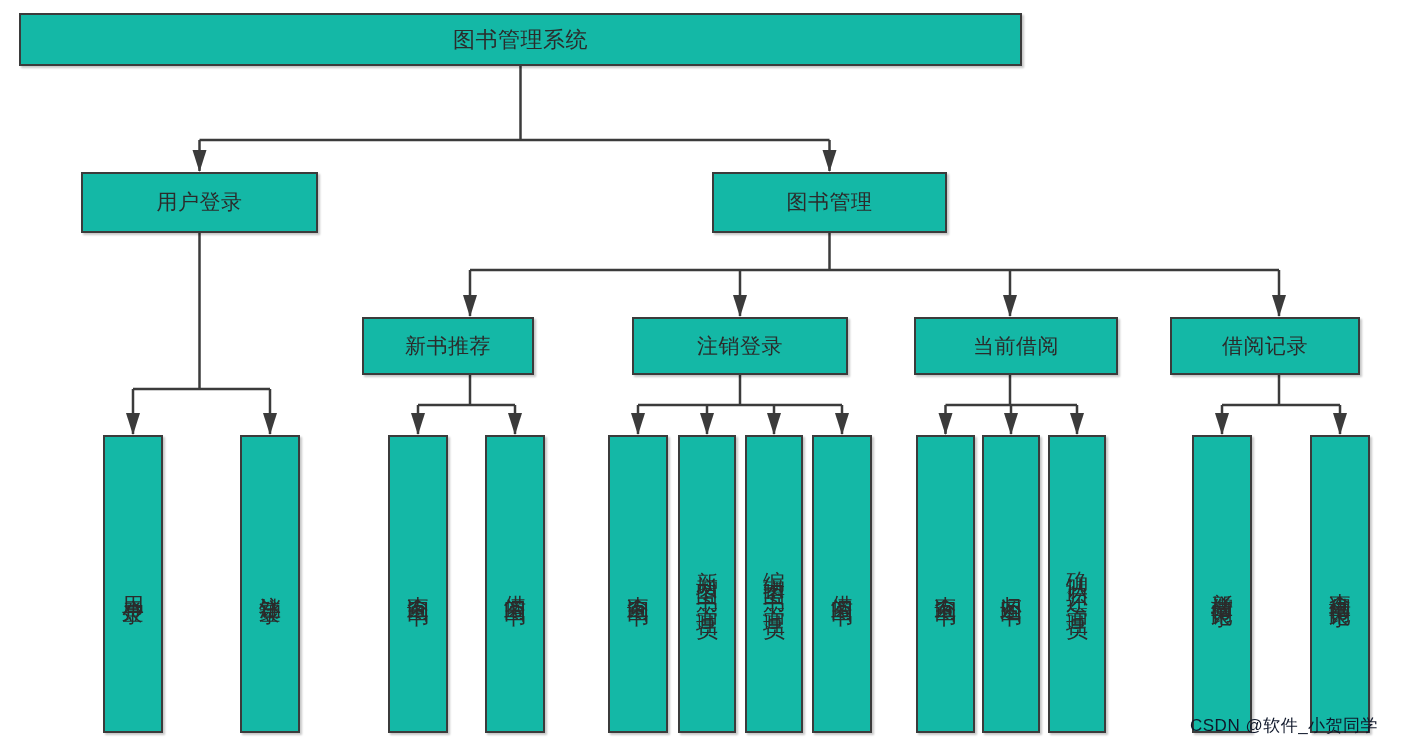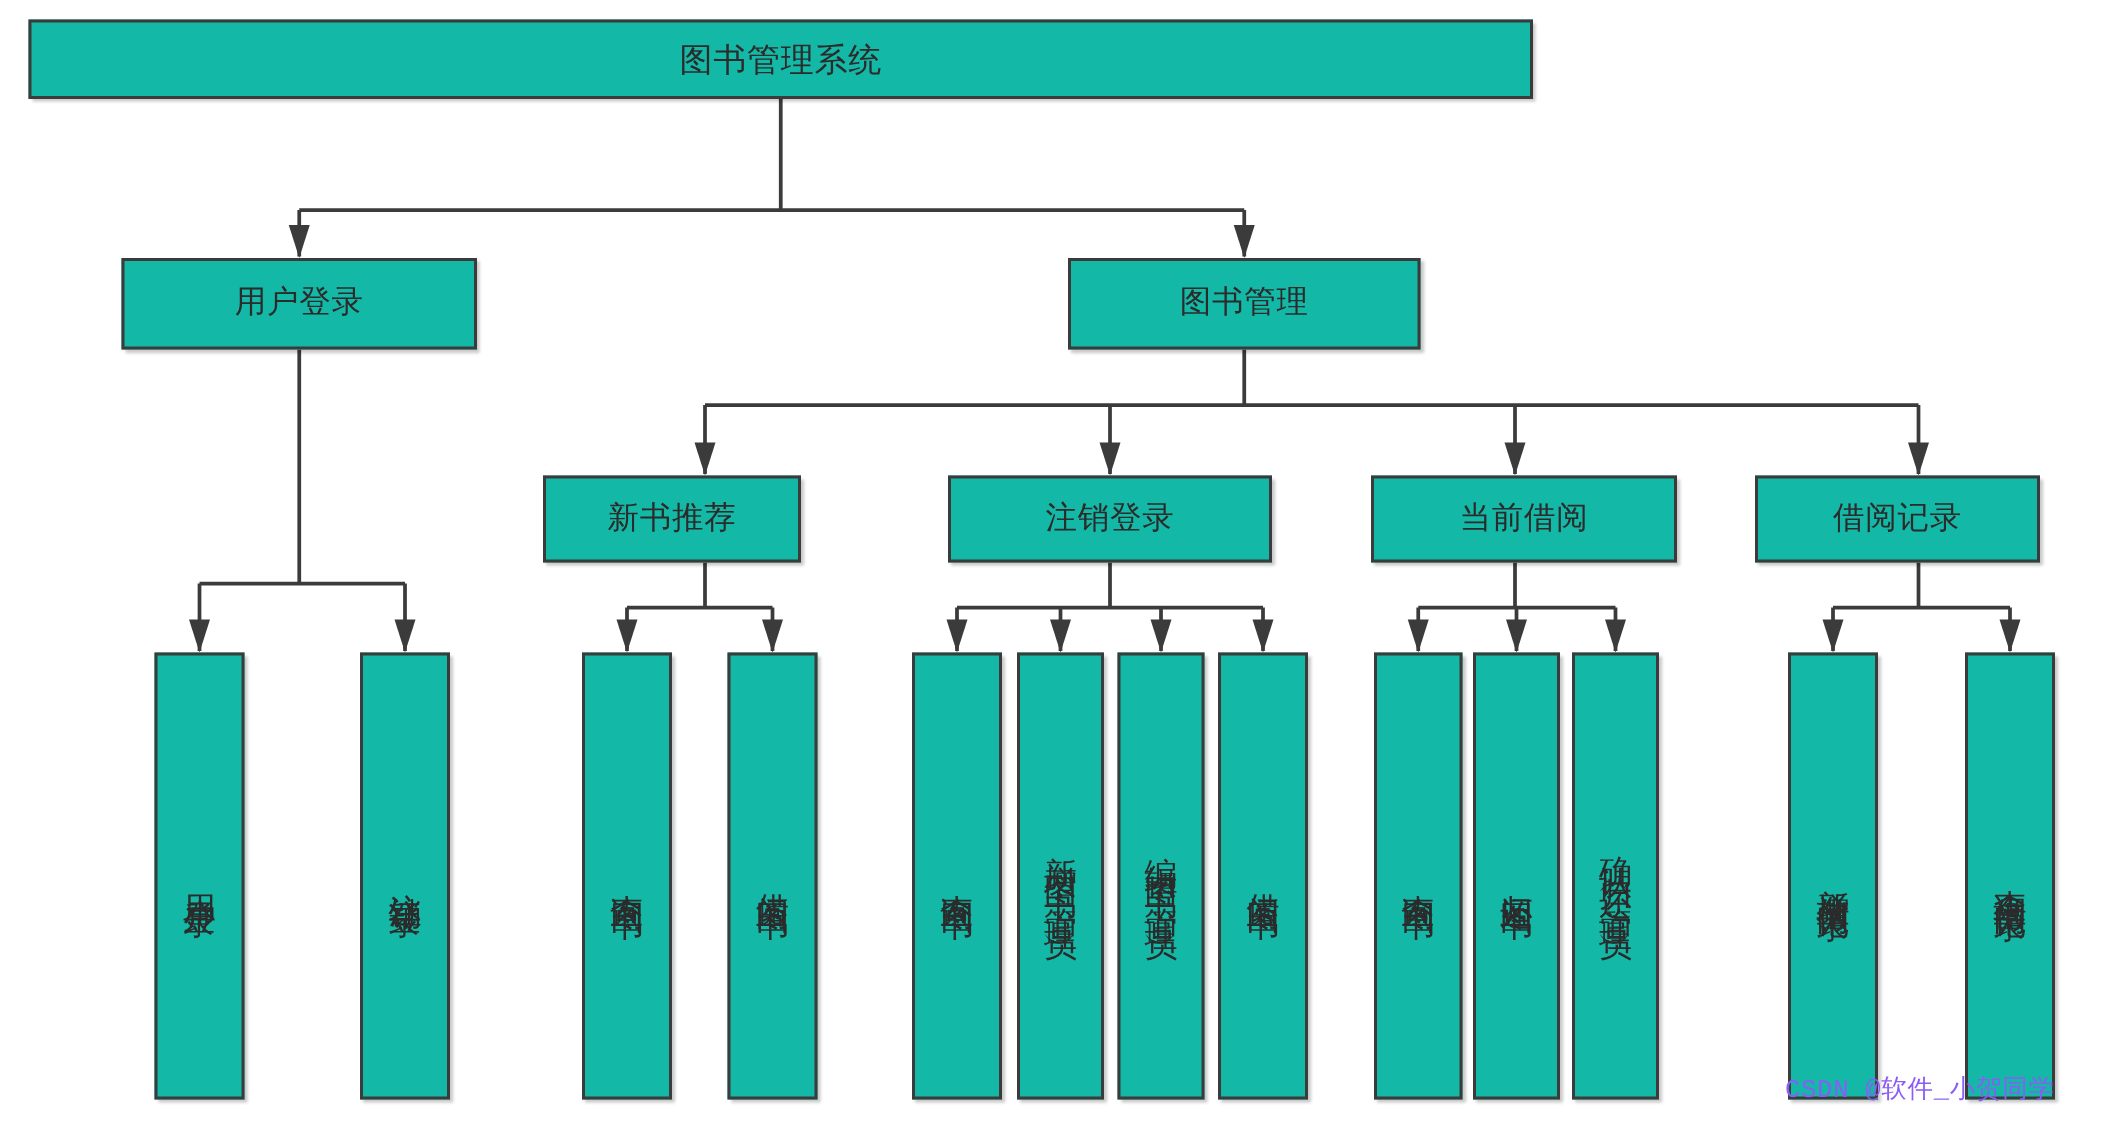--- a/index.html
+++ b/index.html
@@ -58,25 +58,24 @@
     text-orientation: upright;
     font-size: 22px;
     letter-spacing: 3px;
     line-height: 1;
   }
   .node.vertical.tall-text .node-label {
     letter-spacing: 7px;
   }
   .watermark {
     position: absolute;
-    color: #8b5cf6;
+    color: #0f172a;
     font-size: 17px;
     white-space: nowrap;
     letter-spacing: 0.5px;
-    font-family: Liberation Mono, monospace;
   }
 </style>
 </head>
 <body>
 
 <div id="diagram-root">
   <svg class="wires" id="wire-layer" viewBox="0 0 1405 747" preserveAspectRatio="none" aria-hidden="true">
       <line x1="520.5" y1="66" x2="520.5" y2="140" stroke="#3b3b3b" stroke-width="2.5"></line>
       <line x1="199.5" y1="140" x2="829.5" y2="140" stroke="#3b3b3b" stroke-width="2.5"></line>
       <line x1="199.5" y1="140" x2="199.5" y2="171" stroke="#3b3b3b" stroke-width="2.5"></line>

